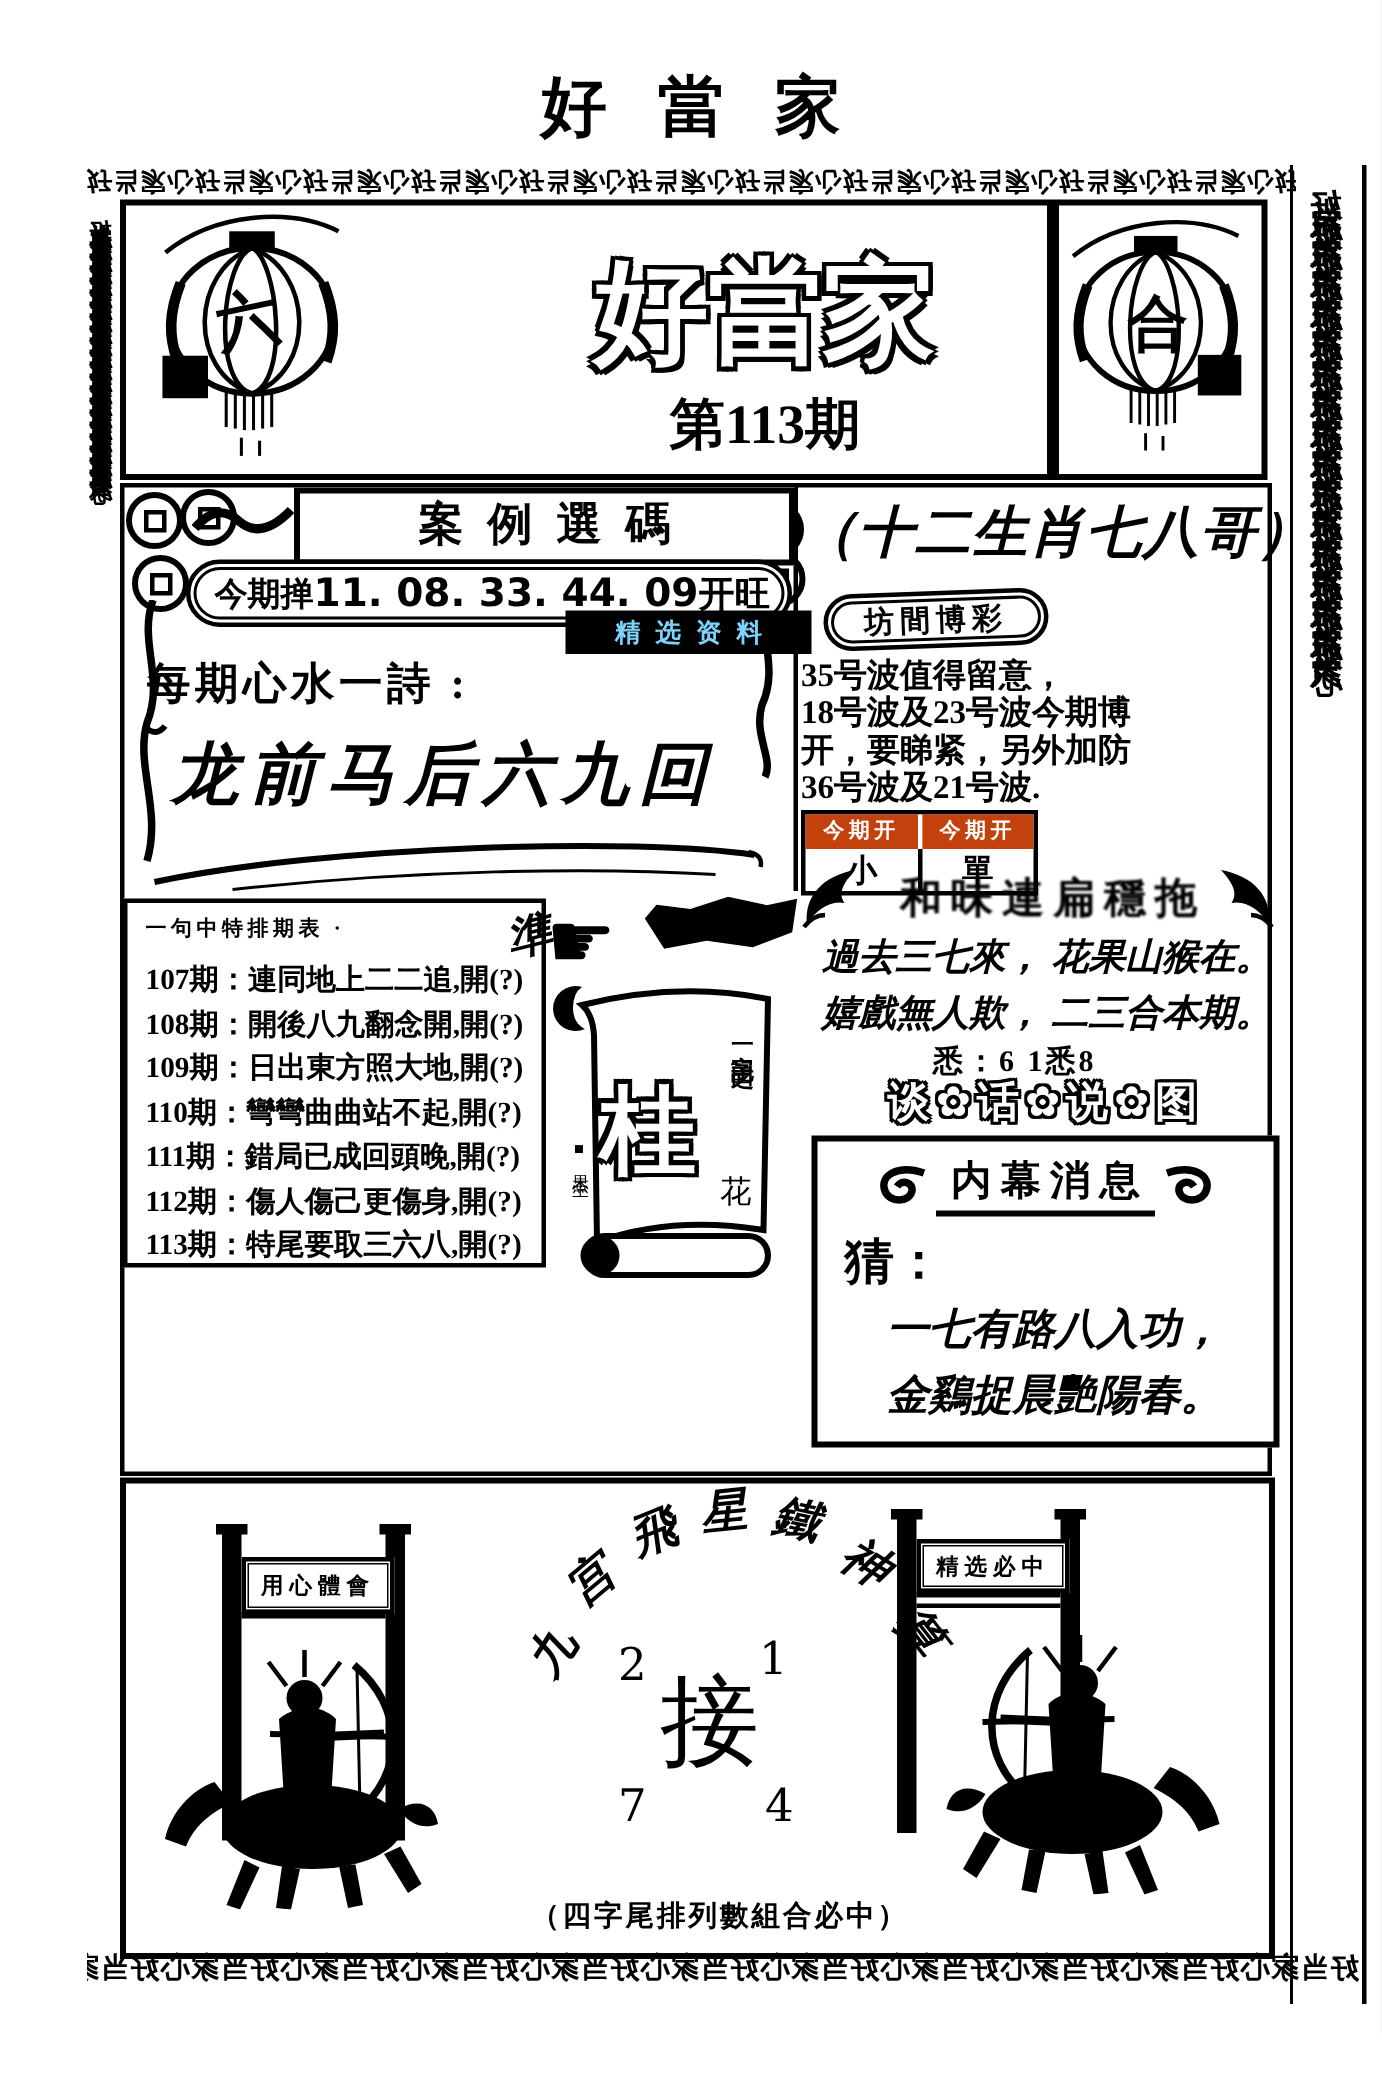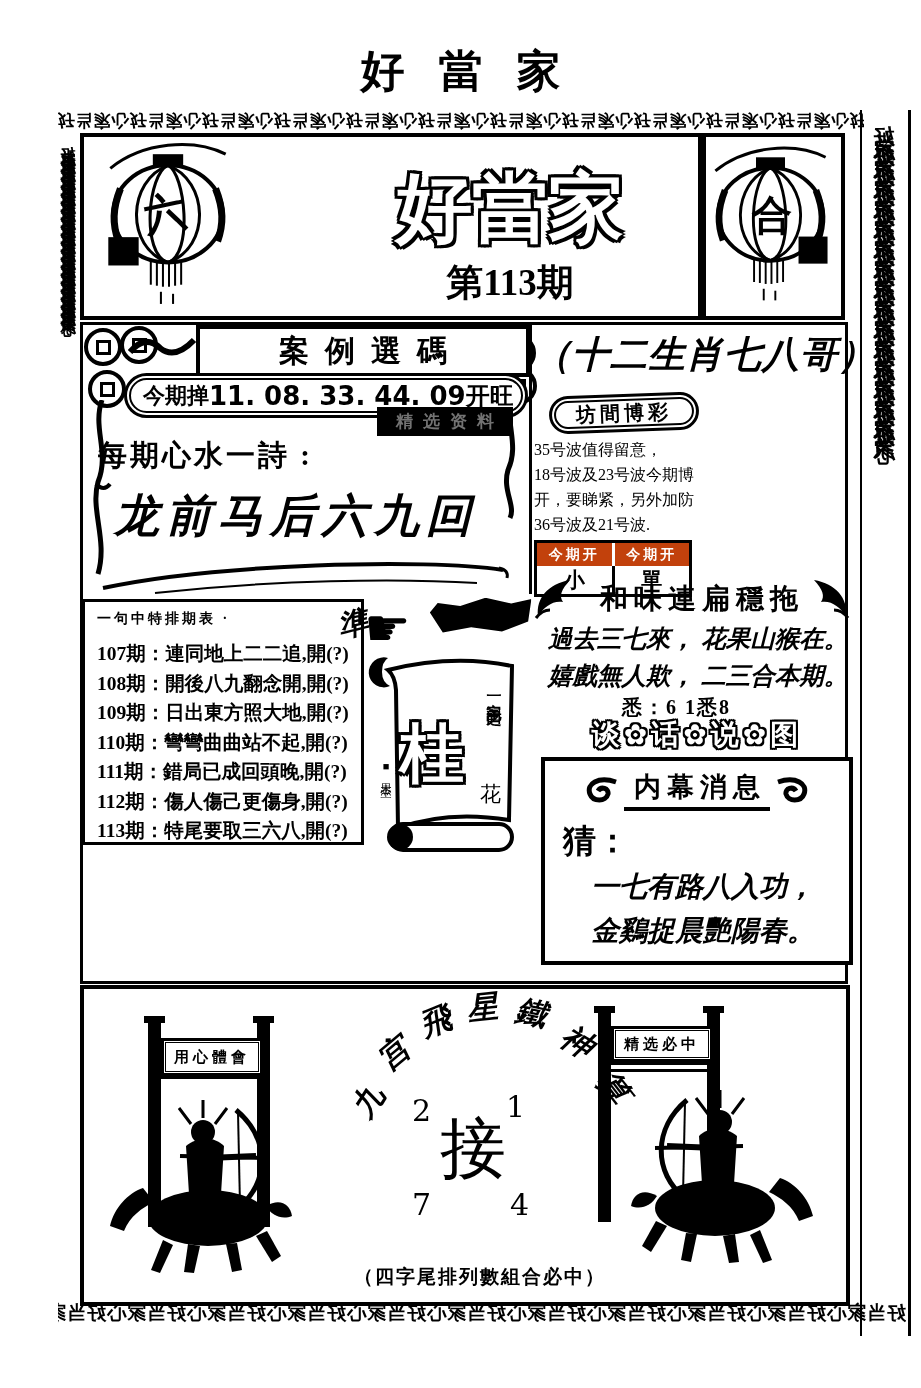--- a/index.html
+++ b/index.html
@@ -17,21 +17,21 @@
            transform:scaleY(-1);letter-spacing:1px;}
   .strip-v{overflow:hidden;writing-mode:vertical-rl;transform:scaleX(-1);font-weight:bold;}
   .box{border:4px solid #000;background:#fff;}
   .coin{width:30px;height:30px;border:4px solid #000;border-radius:50%;
         display:flex;align-items:center;justify-content:center;}
   .coin::after{content:"";width:9px;height:9px;border:3px solid #000;}
   .oval{border:3px solid #000;border-radius:40px;padding:2px;background:#fff;}
   .oval-in{border:2px solid #000;border-radius:36px;height:100%;display:flex;
            align-items:center;padding:1px 12px;box-sizing:border-box;}
   .hist-row{font-size:19.5px;font-weight:bold;line-height:29.5px;white-space:nowrap;}
-  .tip-line{font-size:16px;font-weight:normal;line-height:25px;white-space:nowrap;}
+  .tip-line{font-size:22px;font-weight:bold;line-height:25px;white-space:nowrap;}
   .table{border:3px solid #000;background:#fff;}
   .trow{display:flex;}
   .th{flex:1;background:#c2410c;color:#fff;font-size:14px;font-weight:bold;letter-spacing:3px;
       text-align:center;height:23px;line-height:23px;}
   .th:first-child{border-right:3px solid #fff;}
   .td{flex:1;font-size:21px;font-weight:bold;text-align:center;height:28px;line-height:28px;}
   .td:first-child{border-right:3px solid #000;}
   .calli{font-style:italic;font-weight:900;}
   .smudged{filter:blur(0.7px) contrast(1.6);}
   .arcchar{font-size:31px;font-weight:900;font-style:italic;line-height:1;}
@@ -135,33 +135,33 @@
   </svg>
 
   <svg class="abs" style="left:88px;top:400px;" width="28" height="176" viewBox="0 0 28 176">
     <path d="M14,0 C4,28 22,52 10,82 C2,110 20,140 10,174" fill="none" stroke="#000" stroke-width="5"></path>
     <path d="M8,84 q8,8 14,0" fill="none" stroke="#000" stroke-width="4"></path>
   </svg>
   <svg class="abs" style="left:498px;top:398px;" width="28" height="122" viewBox="0 0 28 122">
     <path d="M14,0 C6,24 22,46 10,72 C4,92 18,108 12,120" fill="none" stroke="#000" stroke-width="5"></path>
   </svg>
 
-  <div class="abs box nowrap" style="left:196px;top:325px;width:326px;height:44px;display:flex;align-items:center;justify-content:center;">
+  <div class="abs box nowrap" style="left:196px;top:325px;width:326px;height:44px;display:flex;justify-content:center;">
     <span style="font-size:30px;font-weight:900;letter-spacing:16px;padding-left:16px;">案例選碼</span>
   </div>
 
   <div class="abs oval" style="left:124px;top:373px;width:404px;height:45px;box-sizing:border-box;">
     <div class="oval-in">
       <span class="nowrap" style="font-size:22px;font-weight:900;">今期掸</span>
       <span class="nowrap" style="flex:1;text-align:right;font-size:26px;font-weight:bold;font-family:'DejaVu Sans',sans-serif;">11. 08. 33. 44. 09</span>
       <span class="nowrap" style="font-size:24px;font-weight:900;">开旺</span>
     </div>
   </div>
 
-  <div class="abs nowrap" style="left:377px;top:407px;width:136px;height:29px;background:#000;color:#737373;
+  <div class="abs nowrap" style="left:377px;top:407px;width:164px;height:29px;background:#000;color:#7dd3fc;
               display:flex;align-items:center;justify-content:center;font-size:17px;
               font-weight:bold;letter-spacing:10px;padding-left:10px;box-sizing:border-box;">精选资料</div>
 
   <div class="abs nowrap" style="left:98px;top:436px;font-size:29px;font-weight:900;letter-spacing:3px;">每期心水一詩 :</div>
   <div class="abs nowrap calli" style="left:114px;top:486px;font-size:45px;letter-spacing:7px;">龙前马后六九回</div>
 
   <svg class="abs" style="left:95px;top:556px;" width="420" height="42" viewBox="0 0 420 42">
     <path d="M8,32 C120,8 330,2 408,14" fill="none" stroke="#000" stroke-width="4"></path>
     <path d="M60,37 C180,24 300,22 382,27" fill="none" stroke="#000" stroke-width="2"></path>
     <path d="M404,12 q10,2 8,10" fill="none" stroke="#000" stroke-width="3"></path>

